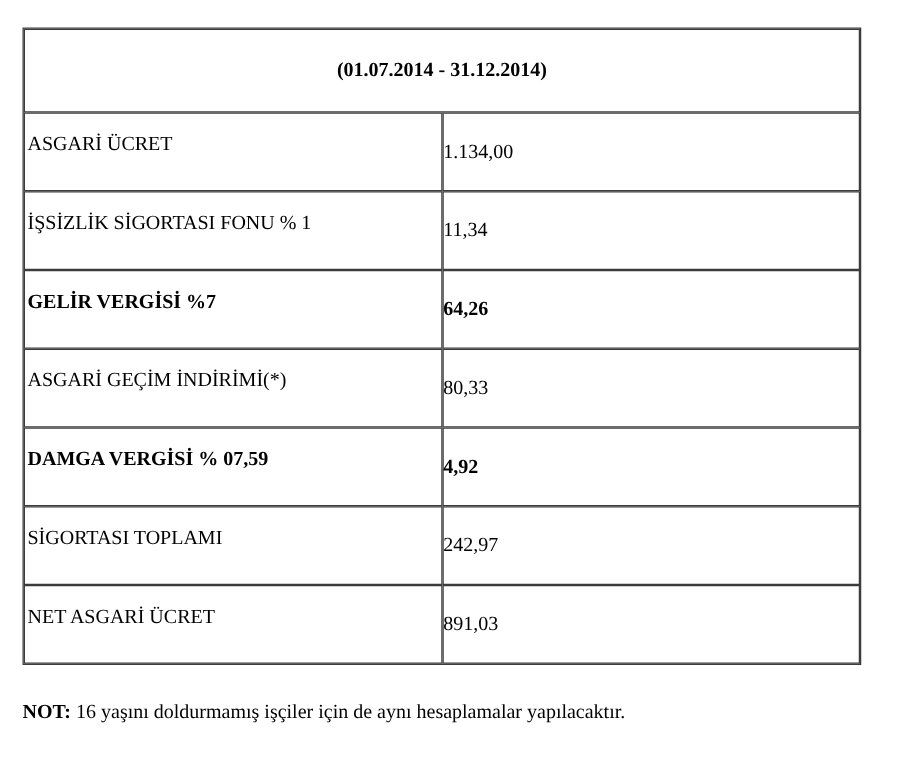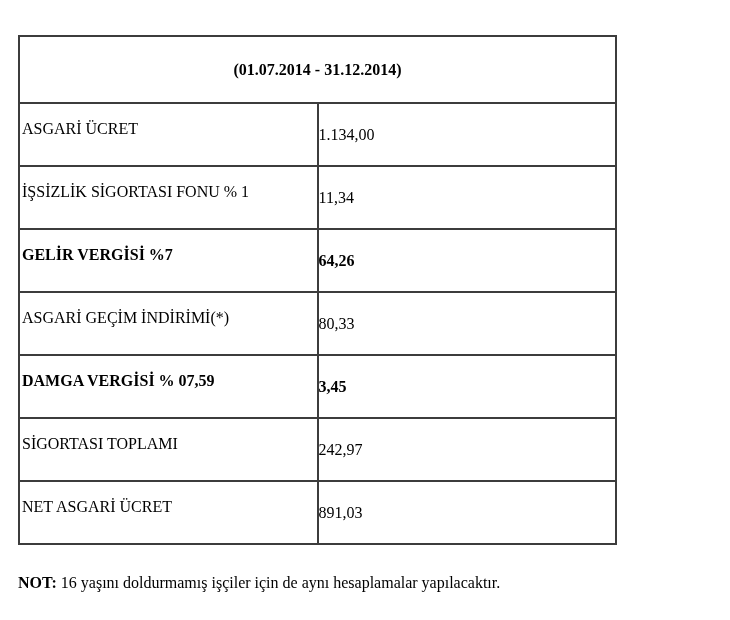--- a/index.html
+++ b/index.html
@@ -12,23 +12,22 @@
   }
   .page {
     width: 730px;
     box-sizing: border-box;
     padding: 22px 20px 20px 18px;
   }
   table.wage-table {
     border-collapse: separate;
     border-spacing: 0;
     border: 1px solid #3c3c3c;
-    width: 599px;
+    width: 671px;
     table-layout: fixed;
-    margin-top: 13px;
   }
   table.wage-table th,
   table.wage-table td {
     border: 1px solid #3c3c3c;
     vertical-align: middle;
     font-size: 16px;
   }
   th.period-header {
     height: 65px;
     text-align: center;
@@ -83,21 +82,21 @@
         <tr class="bold-row">
           <td class="label-cell">GELİR VERGİSİ %7</td>
           <td class="value-cell">64,26</td>
         </tr>
         <tr>
           <td class="label-cell">ASGARİ GEÇİM İNDİRİMİ(*)</td>
           <td class="value-cell">80,33</td>
         </tr>
         <tr class="bold-row">
           <td class="label-cell">DAMGA VERGİSİ % 07,59</td>
-          <td class="value-cell">3,45</td>
+          <td class="value-cell">4,92</td>
         </tr>
         <tr>
           <td class="label-cell">SİGORTASI TOPLAMI</td>
           <td class="value-cell">242,97</td>
         </tr>
         <tr>
           <td class="label-cell">NET ASGARİ ÜCRET</td>
           <td class="value-cell">891,03</td>
         </tr>
       </tbody>

